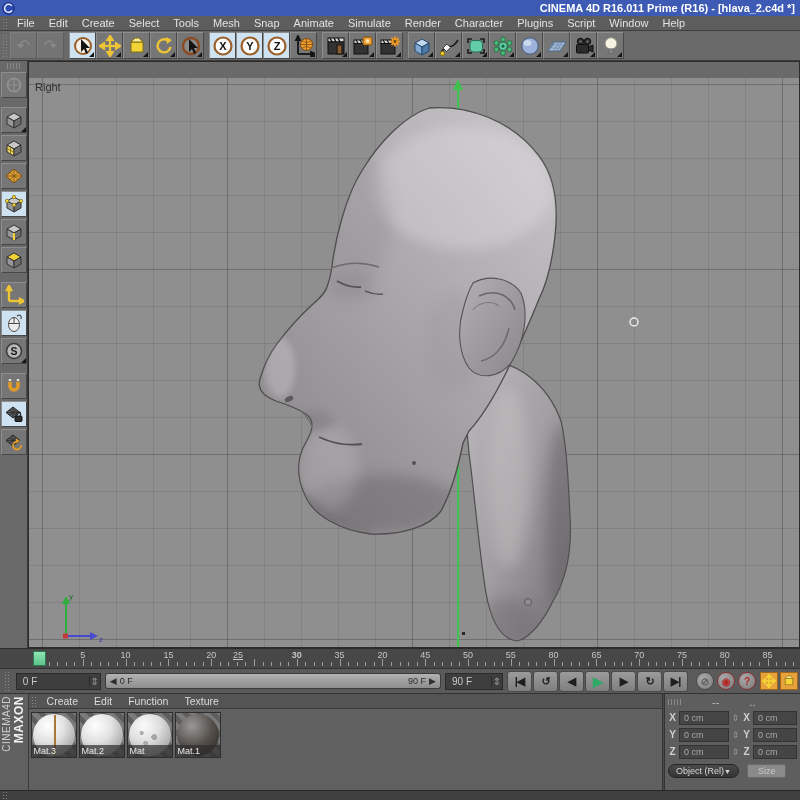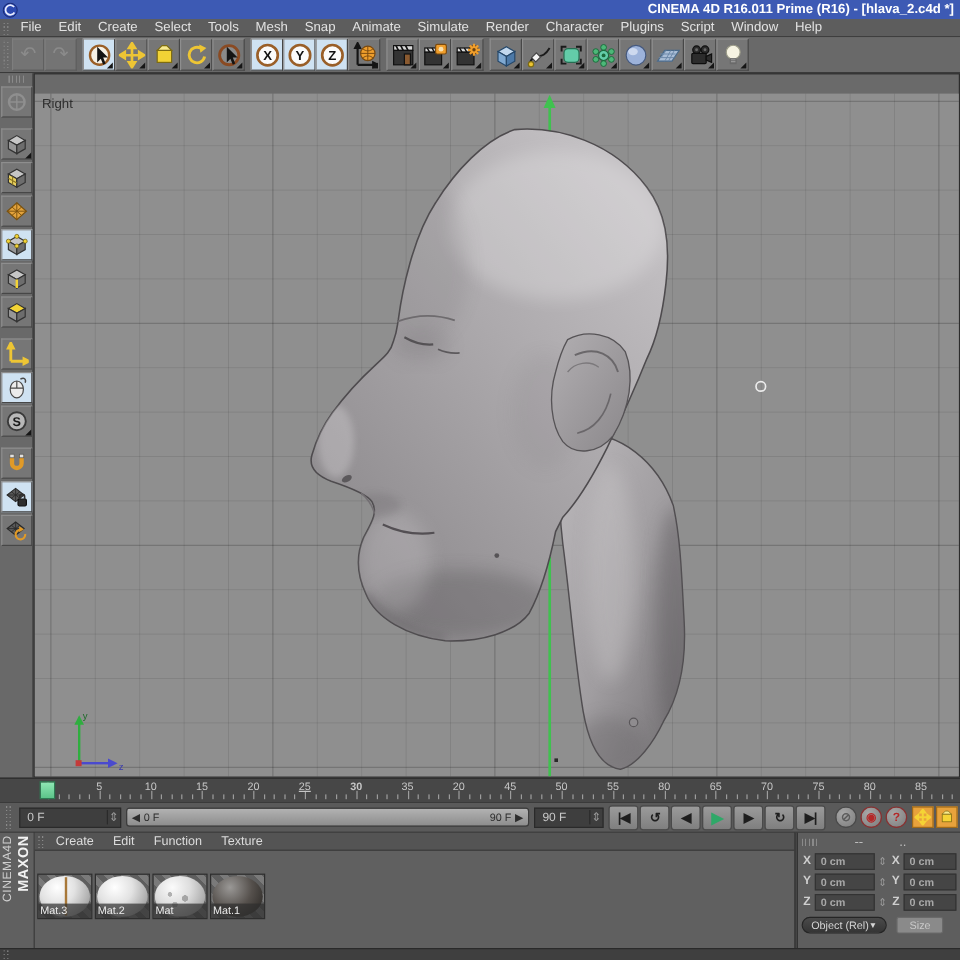--- a/index.html
+++ b/index.html
@@ -80,32 +80,32 @@
   
   #bottom{left:0;top:693px;width:800px;height:97px;background:#606060;border-top:1px solid #333;display:flex;}
   #brand{width:28px;height:97px;background:#606060;display:flex;justify-content:center;align-items:flex-start;gap:0;padding-top:2px;}
   #brand .b1,#brand .b2{writing-mode:vertical-rl;transform:rotate(180deg);letter-spacing:.5px;}
   #brand .b1{color:#f2f2f2;font-weight:bold;font-size:12px;}
   #brand .b2{color:#cfcfcf;font-size:10px;}
   #mats{width:645px;height:97px;border-left:1px solid #3a3a3a;display:flex;flex-direction:column;}
   #mat-menubar{height:15px;background:#545454;display:flex;align-items:center;border-bottom:1px solid #3a3a3a;}
   .mat-mi{padding:0 8px;color:#dcdcdc;font-size:10.5px;cursor:default;}
   #mat-list{display:flex;gap:2px;padding:3px 2px;}
-  .mat-thumb{width:46px;height:38px;position:relative;background:repeating-linear-gradient(45deg,#7a7a7a 0 5px,#5e5e5e 5px 10px);border:1px solid #2e2e2e;cursor:pointer;margin-top:16px;}
+  .mat-thumb{width:46px;height:46px;position:relative;background:repeating-linear-gradient(45deg,#7a7a7a 0 5px,#5e5e5e 5px 10px);border:1px solid #2e2e2e;cursor:pointer;}
   .sphere{position:absolute;inset:1px;border-radius:50%;background:radial-gradient(circle at 35% 28%,#ffffff,#e2e2e2 40%,#b2b2b2 72%,#8a8a8a 95%);}
   .m-dark .sphere{background:radial-gradient(circle at 35% 28%,#9a9896,#55504c 50%,#2f2c29 88%);}
   .m-spots .sphere{background:radial-gradient(circle at 60% 55%,rgba(150,150,150,.8) 0 8%,transparent 9%),radial-gradient(circle at 40% 70%,rgba(160,160,160,.8) 0 6%,transparent 7%),radial-gradient(circle at 30% 45%,rgba(150,150,150,.7) 0 5%,transparent 6%),radial-gradient(circle at 35% 28%,#fbfbfb,#dedede 40%,#aeaeae 75%,#888 95%);}
   .m-seam .sphere::after{content:"";position:absolute;left:50%;top:3%;bottom:3%;width:2px;background:#a87838;}
   .mat-label{position:absolute;left:0;right:0;bottom:0;background:rgba(45,45,45,.7);color:#ececec;font-size:9px;padding:1px 2px;}
   #splitter{width:3px;background:#4a4a4a;border-left:1px solid #333;border-right:1px solid #333;cursor:col-resize;}
   #coords{flex:1;background:#5e5e5e;padding:1px 3px;}
   #coord-head{height:14px;display:flex;align-items:center;gap:30px;color:#bdbdbd;}
   .crow{display:flex;align-items:center;height:17px;gap:2px;}
   .axl2{width:9px;color:#cfcfcf;font-size:10px;font-weight:bold;text-align:center;}
-  .cinput{height:14px;background:#454545;border:1px solid #333;color:#a8a8a8;font-size:9px;display:flex;align-items:center;padding-left:4px;cursor:text;font-weight:bold;}
+  .cinput{height:14px;background:#454545;border:1px solid #333;color:#a8a8a8;font-size:9px;display:flex;align-items:center;padding-left:4px;cursor:text;}
   .cinput.w1{width:50px;}
   .cinput.w2{width:44px;}
   .cspin{width:9px;color:#9a9a9a;font-size:9px;text-align:center;cursor:pointer;}
   #coord-btm{display:flex;gap:8px;margin-top:4px;align-items:center;}
   .modebtn{background:linear-gradient(180deg,#4a4a4a,#353535);border:1px solid #252525;border-radius:7px;color:#d6d6d6;font-size:9px;padding:1px 7px;display:flex;align-items:center;cursor:pointer;}
   .sizebtn{background:#8a8a8a;border:1px solid #6a6a6a;border-radius:2px;color:#c9c9c9;font-size:9px;padding:1px 10px;cursor:default;}
 
   
   #statusbar{left:0;top:790px;width:800px;height:10px;background:#3f3f3f;border-top:1px solid #2a2a2a;display:flex;align-items:center;}
   #statusbar .txt{color:#c0c0c0;font-size:8.5px;padding-left:4px;white-space:nowrap;}
@@ -554,21 +554,21 @@
         <div class="tick" style="left: 185.52px;"></div>
         <div class="tick" style="left: 194.08px;"></div>
         <div class="tick" style="left: 202.64px;"></div>
         <div class="tick maj" style="left: 211.2px;"></div>
         <div class="rlab" style="left: 211.2px;">20</div>
         <div class="tick" style="left: 219.76px;"></div>
         <div class="tick" style="left: 228.32px;"></div>
         <div class="tick" style="left: 236.88px;"></div>
         <div class="tick" style="left: 245.44px;"></div>
         <div class="tick maj" style="left: 254px;"></div>
-        <div class="rlab" style="left: 254px; text-decoration: underline;">25</div>
+        <div class="rlab" style="left: 238px; text-decoration: underline;">25</div>
         <div class="tick" style="left: 262.56px;"></div>
         <div class="tick" style="left: 271.12px;"></div>
         <div class="tick" style="left: 279.68px;"></div>
         <div class="tick" style="left: 288.24px;"></div>
         <div class="tick maj" style="left: 296.8px;"></div>
         <div class="rlab" style="left: 296.8px; font-weight: bold;">30</div>
         <div class="tick" style="left: 305.36px;"></div>
         <div class="tick" style="left: 313.92px;"></div>
         <div class="tick" style="left: 322.48px;"></div>
         <div class="tick" style="left: 331.04px;"></div>

